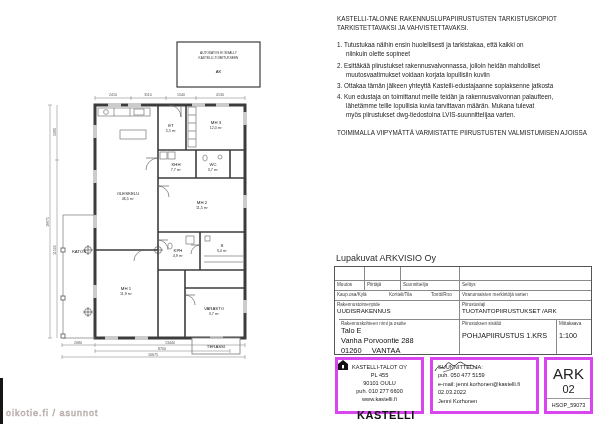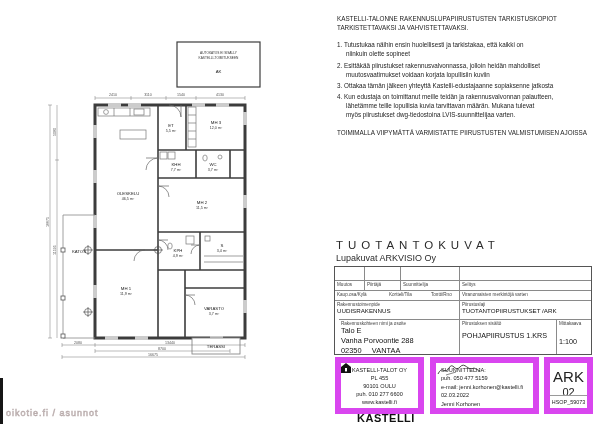--- a/index.html
+++ b/index.html
@@ -20,21 +20,21 @@
   
   .tb{left:334px;top:266px;width:258px;height:89px;border:1px solid #555;}
   .tb .cell{position:absolute;box-sizing:border-box;border-left:1px solid #8a8a8a;}
   .tb .hrow{border-top:1px solid #8a8a8a;}
   .lbl{font-size:4.6px;color:#444;padding:1px 0 0 2px;}
   .val{font-size:6.2px;color:#111;padding:0 0 0 2px;}
   .addr{font-size:7.4px;color:#111;line-height:1.35;padding-left:2px;}
   .big{font-size:7.2px;}
 
   
-  .bbox{border:6px solid #d946ef;background:#fff;}
+  .bbox{border:3px solid #d946ef;background:#fff;}
   .company{left:335px;top:357px;width:89px;height:57px;text-align:center;font-size:5.6px;line-height:1.45;color:#222;padding-top:3px;}
   .logo-row{display:flex;align-items:center;justify-content:center;gap:3px;margin-top:4px;}
   .logo-text{font-weight:bold;font-size:11px;letter-spacing:.5px;color:#111;padding-left:13px;}
   .designer{left:430px;top:357px;width:109px;height:57px;font-size:5.6px;line-height:1.5;color:#222;padding:3px 0 0 5px;}
   .sheetbox{left:544px;top:357px;width:49px;height:57px;text-align:center;}
   .ark{font-size:15px;color:#222;margin-top:5px;}
   .arknum{font-size:11px;color:#222;margin-top:1px;}
   .arkcode{border-top:1px solid #9a9a9a;font-size:5.4px;color:#222;position:absolute;bottom:0;left:0;right:0;padding:3px 0;}
 
   
@@ -285,21 +285,20 @@
 niinkuin olette sopineet</div>
     <div class="nitem">2. Esittäkää piirustukset rakennusvalvonnassa, jolloin heidän mahdolliset
 muutosvaatimukset voidaan korjata lopullisiin kuviin</div>
     <div class="nitem">3. Ottakaa tämän jälkeen yhteyttä Kastelli-edustajaanne sopiaksenne jatkosta</div>
     <div class="nitem">4. Kun edustaja on toimittanut meille teidän ja rakennusvalvonnan palautteen,
 lähetämme teille lopullisia kuvia tarvittavan määrän. Mukana tulevat
 myös piirustukset dwg-tiedostoina LVIS-suunnittelijaa varten.</div>
     <div class="nfoot">TOIMIMALLA VIIPYMÄTTÄ VARMISTATTE PIIRUSTUSTEN VALMISTUMISEN AJOISSA</div>
   </div>
 
-  <div class="abs prod-title">TUOTANTOKUVAT</div>
   <div class="abs prod-sub">Lupakuvat ARKVISIO Oy</div>
 
   <div class="abs tb">
 
     <div class="cell" style="left:0;top:0;width:29px;height:13px;border-left:none;"></div>
     <div class="cell" style="left:29px;top:0;width:36px;height:13px;"></div>
     <div class="cell" style="left:65px;top:0;width:59px;height:13px;"></div>
     <div class="cell" style="left:124px;top:0;width:132px;height:13px;"></div>
 
     <div class="cell hrow lbl" style="left:0;top:13px;width:29px;height:10px;border-left:none;">Muutos</div>
@@ -318,29 +317,29 @@
     </div>
     <div class="cell hrow" style="left:124px;top:33px;width:132px;height:19px;">
       <div class="lbl">Piirustuslaji</div>
       <div class="val">TUOTANTOPIIRUSTUKSET /ARK</div>
     </div>
 
     <div class="cell hrow" style="left:4px;top:52px;width:124px;height:35px;border-left:none;">
       <div class="lbl">Rakennuskohteen nimi ja osoite</div>
       <div class="addr">Talo E</div>
       <div class="addr">Vanha Porvoontie 288</div>
-      <div class="addr"><span>02350</span>&nbsp;&nbsp;&nbsp;&nbsp;&nbsp;<span>VANTAA</span></div>
+      <div class="addr"><span>01260</span>&nbsp;&nbsp;&nbsp;&nbsp;&nbsp;<span>VANTAA</span></div>
     </div>
     <div class="cell hrow" style="left:124px;top:52px;width:97px;height:35px;">
       <div class="lbl">Piirustuksen sisältö</div>
       <div class="val big" style="margin-top:5px;">POHJAPIIRUSTUS 1.KRS</div>
     </div>
     <div class="cell hrow" style="left:221px;top:52px;width:35px;height:35px;">
       <div class="lbl">Mittakaava</div>
-      <div class="val big" style="margin-top:11px;">1:100</div>
+      <div class="val big" style="margin-top:5px;">1:100</div>
     </div>
   </div>
 
   <div class="abs bbox company">
     <div>KASTELLI-TALOT OY</div>
     <div>PL 455</div>
     <div>90101 OULU</div>
     <div>puh. 010 277 6600</div>
     <div>www.kastelli.fi</div>
     <div class="logo-row">

